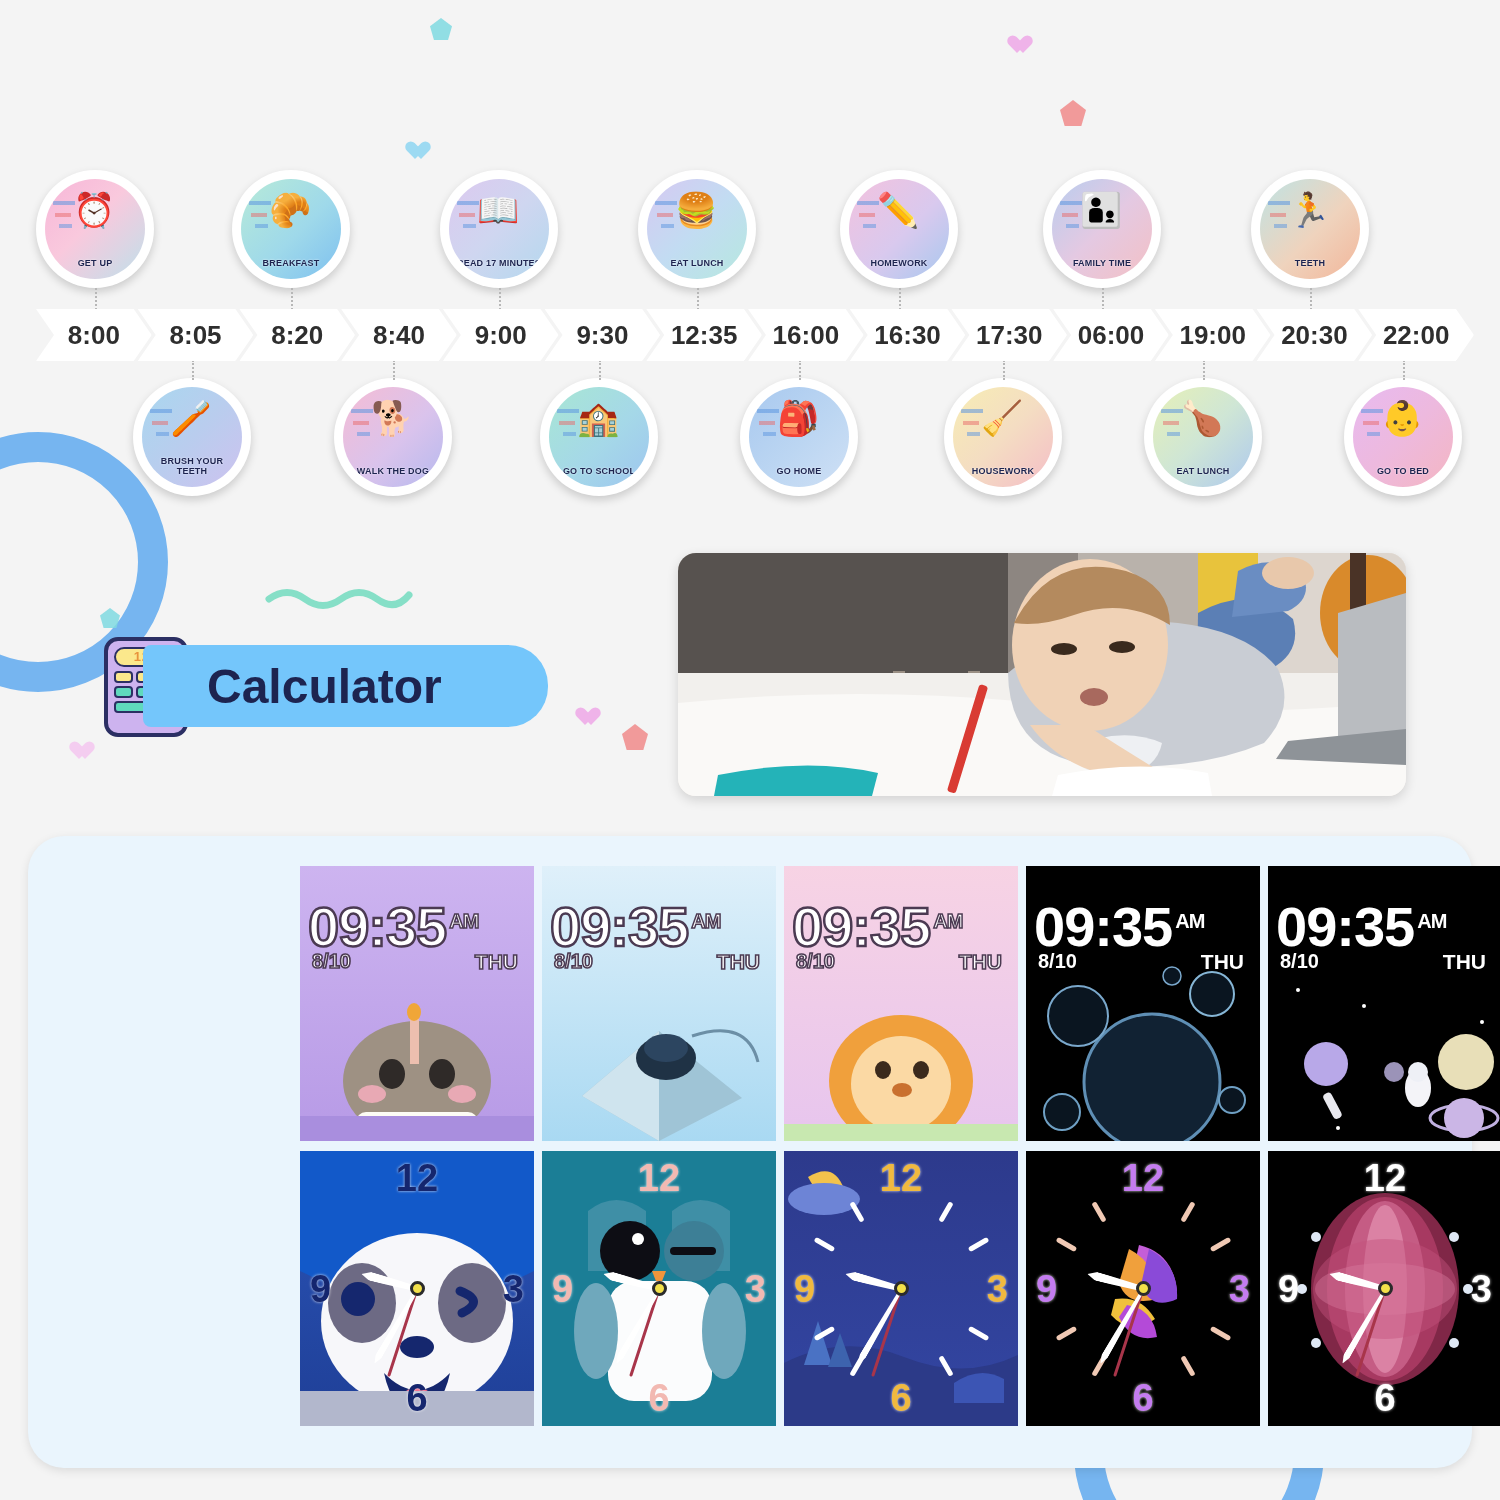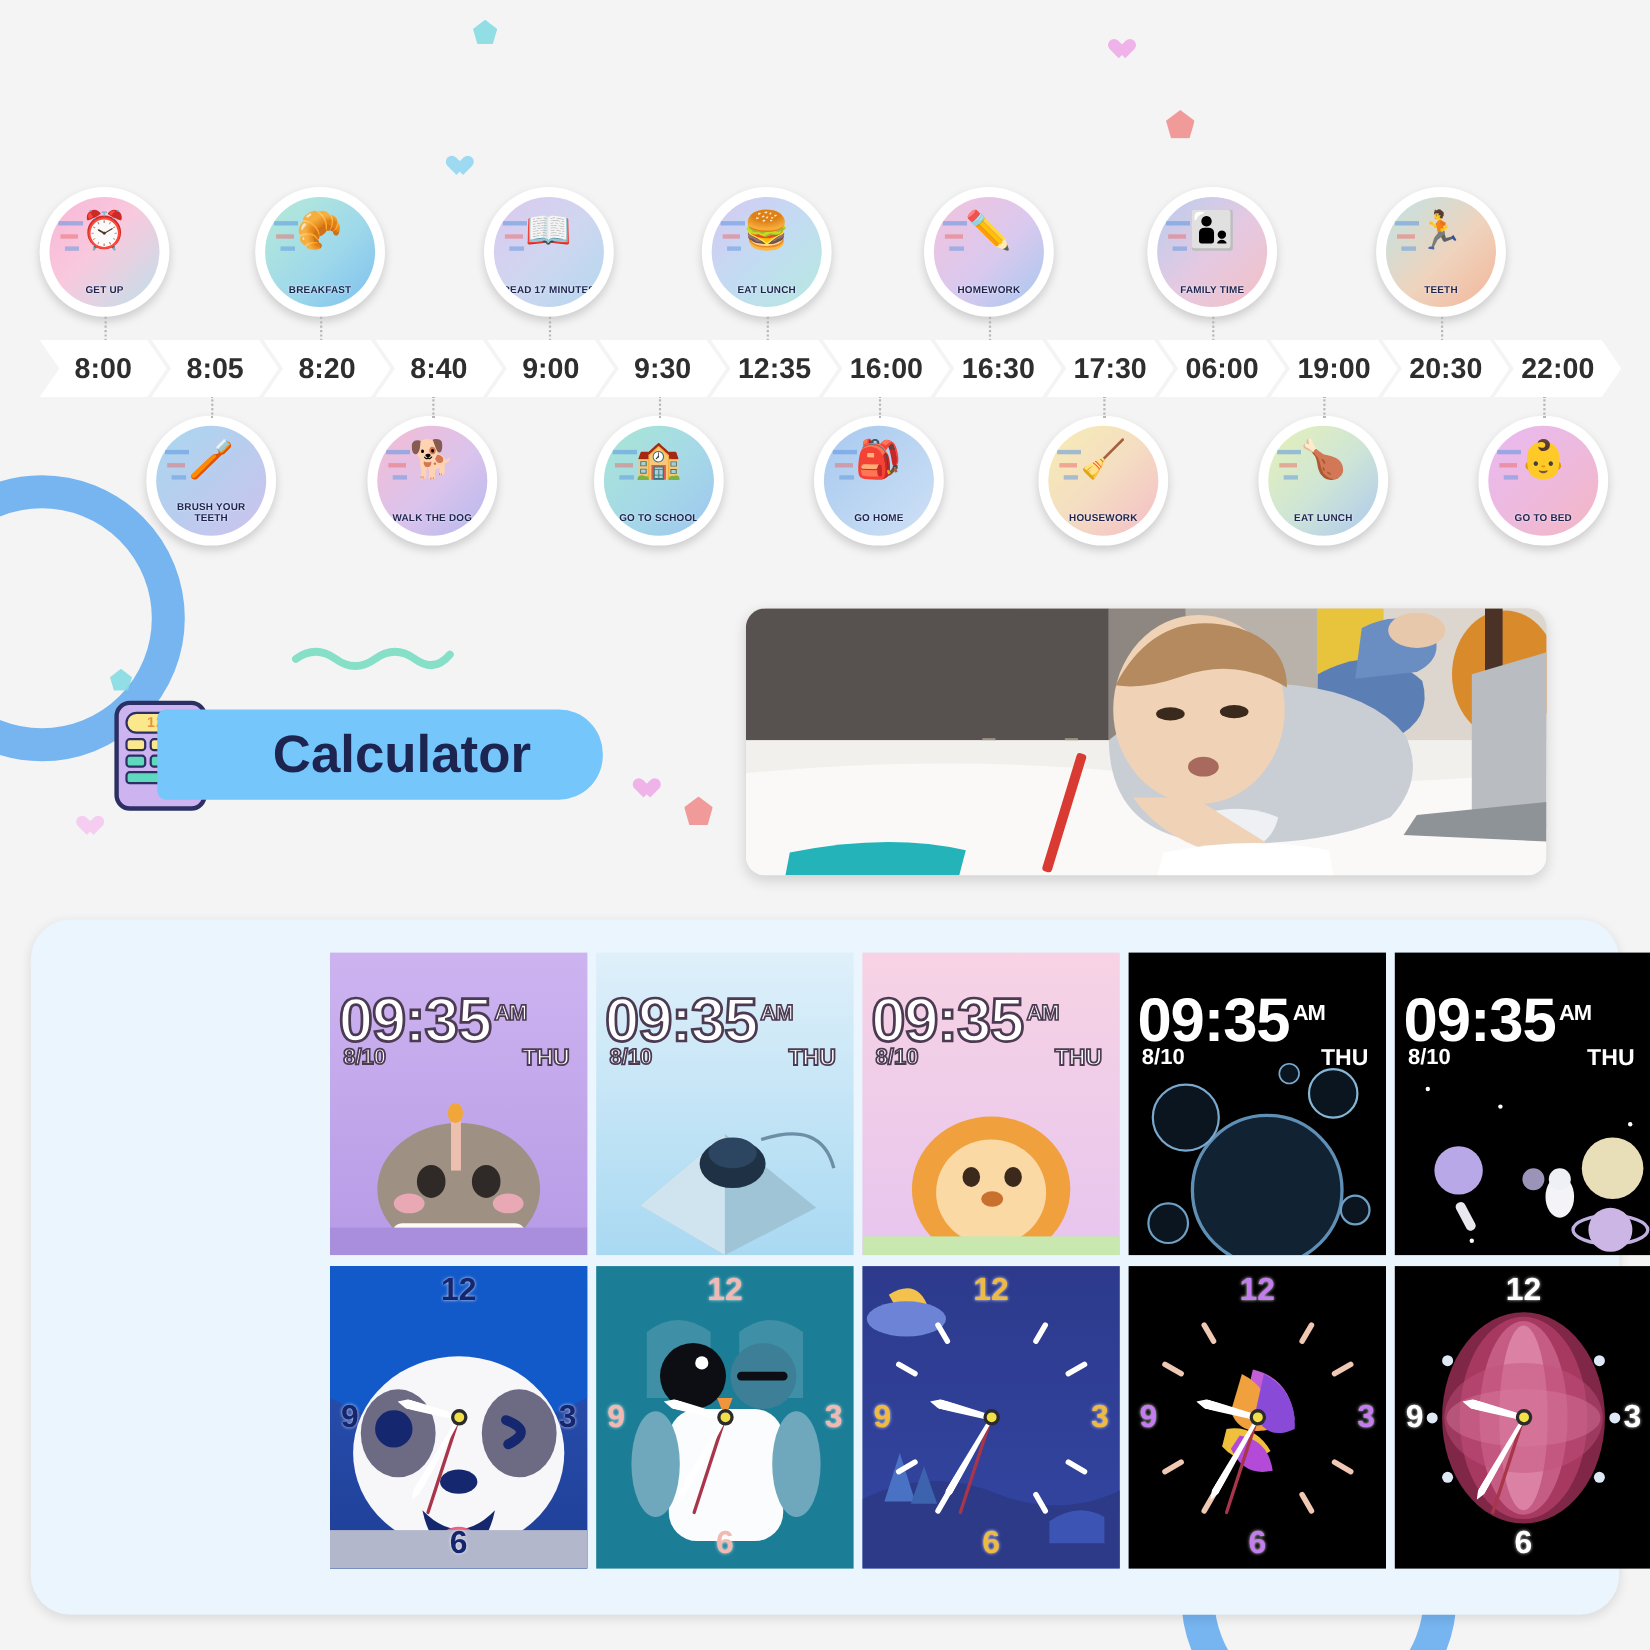--- a/index.html
+++ b/index.html
@@ -49,21 +49,21 @@
   }
   .banner.habit{
     left:452px;top:25px;width:540px;height:82px;
     border-radius:34px 34px 34px 34px;
     border-top-left-radius:40px;border-bottom-right-radius:40px;
     font-size:52px;letter-spacing:.5px;
   }
   .banner.calc{
     left:143px;top:645px;width:405px;height:82px;
     border-radius:8px 40px 40px 8px;
-    justify-content:flex-start;padding-left:105px;box-sizing:border-box;
+    justify-content:flex-start;padding-left:64px;box-sizing:border-box;
     font-size:48px;
   }
 
   
   .calc-icon{
     position:absolute;left:104px;top:637px;width:84px;height:100px;
     background:#cdb3ef;border:4px solid #2b2f63;border-radius:14px;
     box-sizing:border-box;padding:6px;
   }
   .calc-screen{
@@ -154,21 +154,21 @@
     position:absolute;left:12px;top:84px;font-size:20px;font-weight:bold;color:#fff;
     -webkit-text-stroke:1.6px #4b3a52;
   }
   .dig-day{
     position:absolute;right:16px;top:84px;font-size:21px;font-weight:bold;color:#fff;
     -webkit-text-stroke:1.6px #4b3a52;
   }
   .tile.dark .dig-date,.tile.dark .dig-day{-webkit-text-stroke:0;}
 
   
-  .num{position:absolute;font-weight:bold;font-size:29px;}
+  .num{position:absolute;font-weight:bold;font-size:38px;}
   .n12{top:6px;left:50%;transform:translateX(-50%);}
   .n3{right:10px;top:50%;transform:translateY(-50%);}
   .n6{bottom:6px;left:50%;transform:translateX(-50%);}
   .n9{left:10px;top:50%;transform:translateY(-50%);}
   .hand{position:absolute;left:50%;top:50%;transform-origin:50% 100%;background:#fff;border-radius:2px;}
   .hand.hour{width:9px;height:58px;margin-left:-4.5px;margin-top:-58px;
     clip-path:polygon(50% 0,100% 16%,78% 100%,22% 100%,0 16%);}
   .hand.min{width:7px;height:86px;margin-left:-3.5px;margin-top:-86px;
     clip-path:polygon(50% 0,100% 10%,72% 100%,28% 100%,0 10%);}
   .hand.sec{width:2.5px;height:92px;margin-left:-1.25px;margin-top:-92px;background:#a8354a;}

